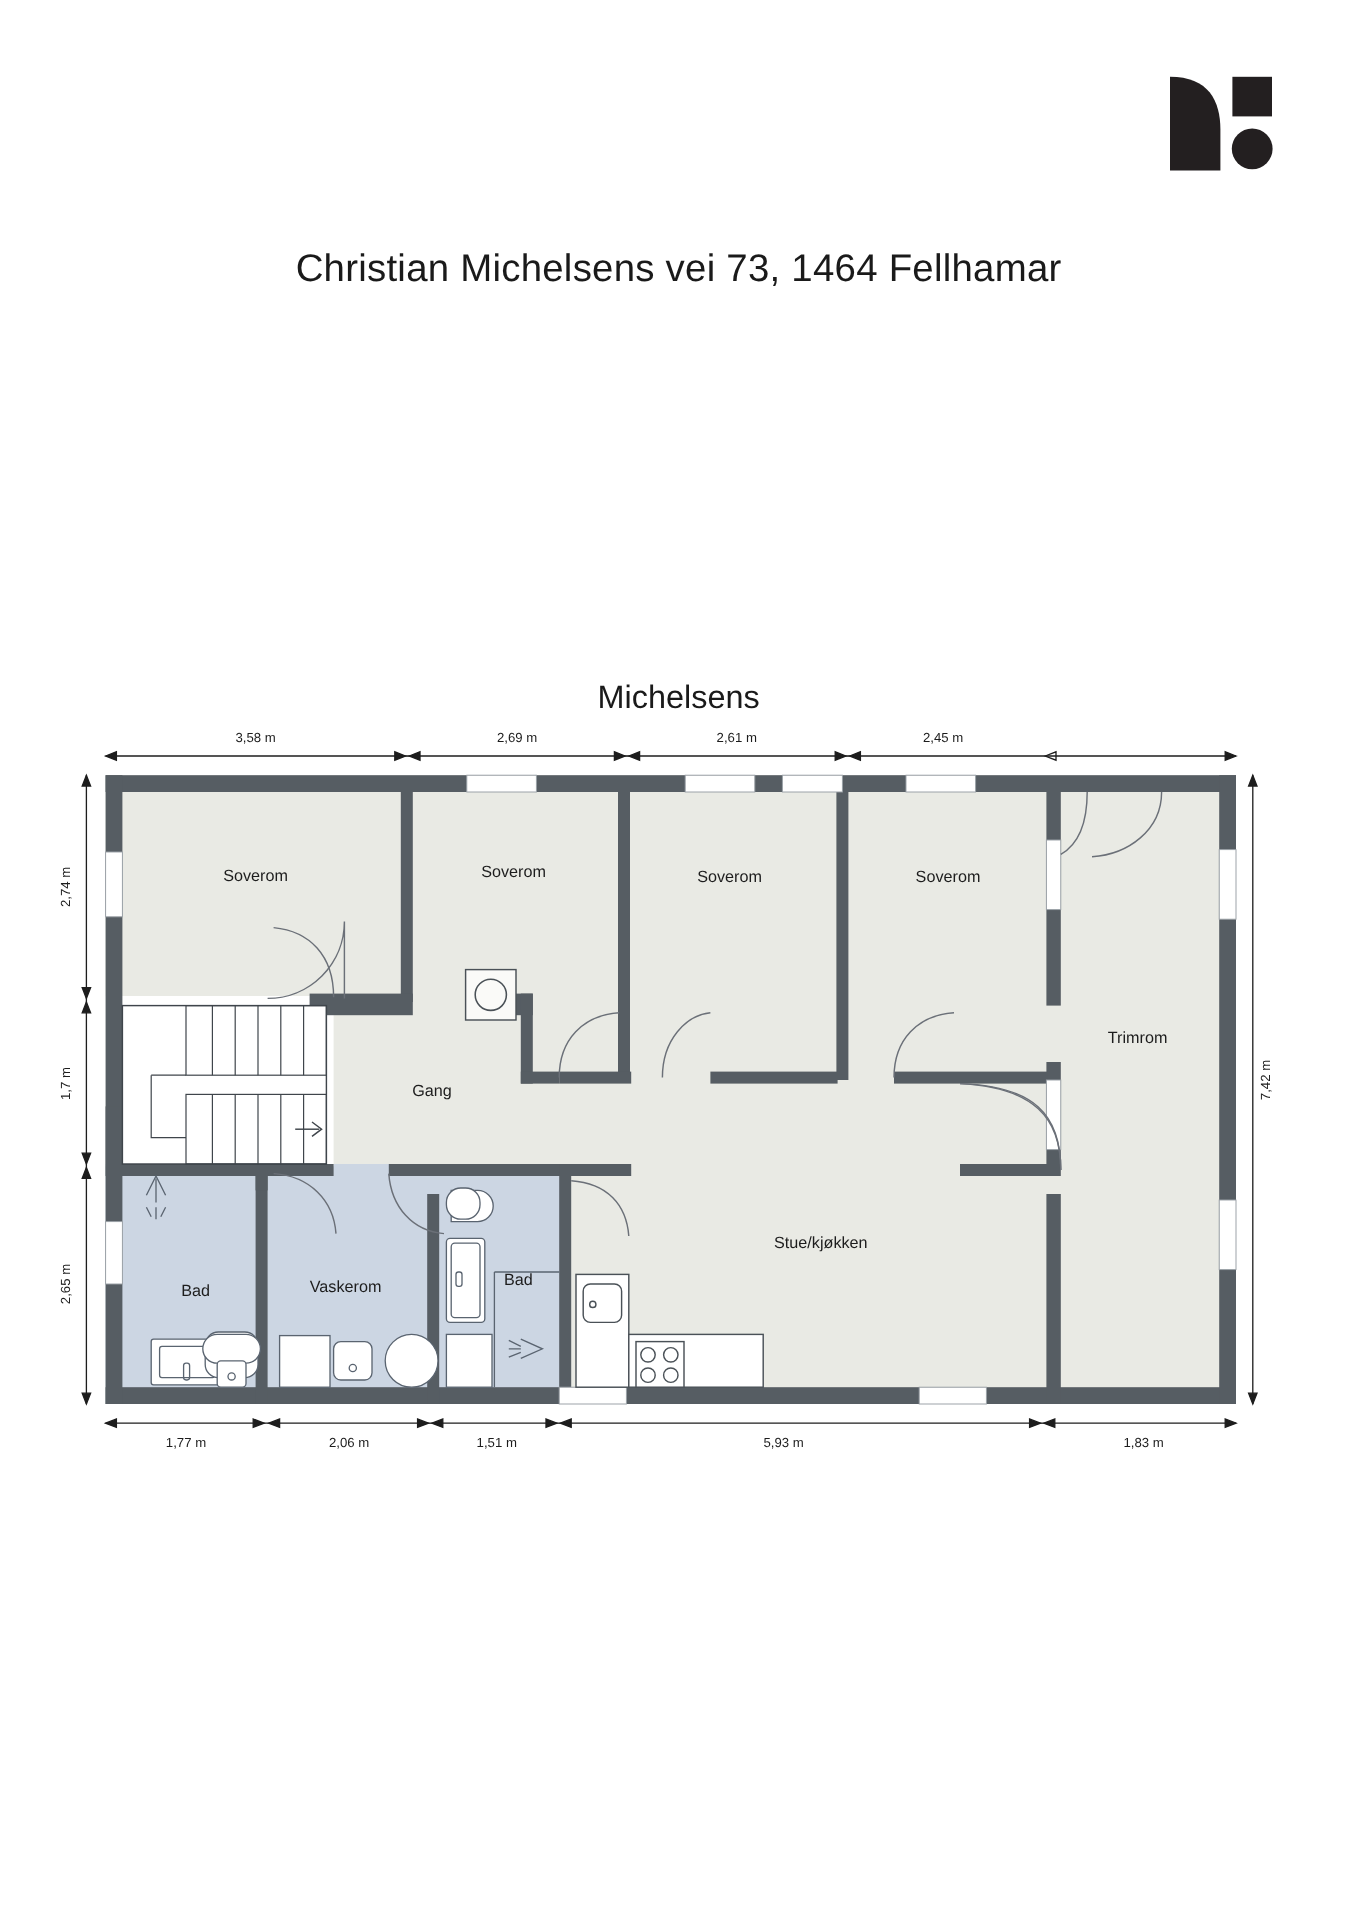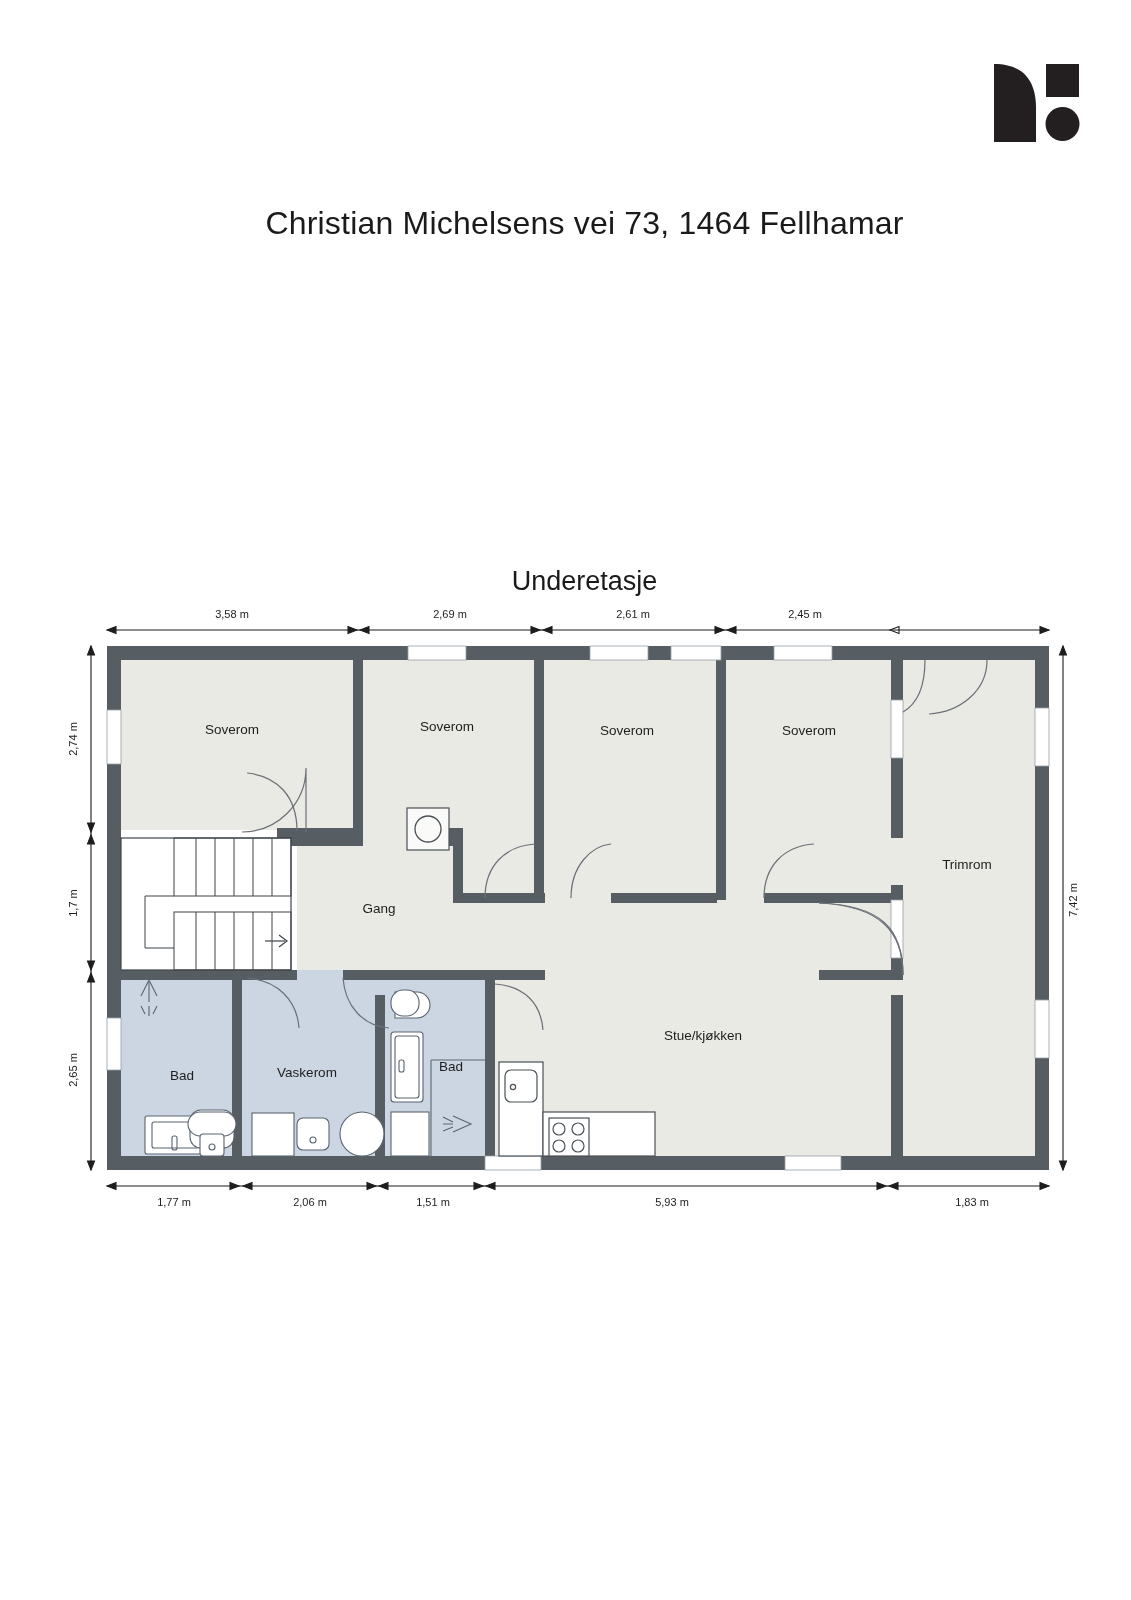--- a/index.html
+++ b/index.html
@@ -3,21 +3,21 @@
 <meta charset="utf-8">
 <style>
   html,body{margin:0;padding:0;}
   body{
     width:1131px;height:1600px;
     background:#ffffff;
     font-family:"Liberation Sans", sans-serif;
     position:relative;
     overflow:hidden;
   }
-  .page{position:absolute;inset:0;margin-left:19px;}
+  .page{position:absolute;inset:0;}
   #logo{position:absolute;left:955px;top:42px;width:110px;height:110px;}
   #title{
     position:absolute;left:0;top:205px;width:1131px;
     text-align:center;
     font-size:32px;color:#1a1a1a;letter-spacing:.2px;
     white-space:nowrap;
   }
   #floorlabel{
     position:absolute;left:0;top:566px;width:1131px;
     text-align:center;font-size:27px;color:#1a1a1a;
@@ -32,21 +32,21 @@
 
 <div class="page">
 
   <svg id="logo" viewBox="0 0 110 110">
     <path d="M20 22 C52 22 62 42 62 66 L62 100 L20 100 Z" fill="#231f20"></path>
     <rect x="72" y="22" width="33" height="33" fill="#231f20"></rect>
     <circle cx="88.5" cy="82" r="17" fill="#231f20"></circle>
   </svg>
 
   <div id="title">Christian Michelsens vei 73, 1464 Fellhamar</div>
-  <div id="floorlabel">Underetasje</div>
+  <div id="floorlabel">Michelsens</div>
 
   <svg id="plan" viewBox="0 0 1131 620">
 
     <g stroke="#1d1d1d" stroke-width="1.1" fill="#1d1d1d">
       <line x1="88" y1="30" x2="1030" y2="30"></line>
       <path d="M88 30 l9 -3.5 v7 Z"></path>
       <path d="M338 30 l-9 -3.5 v7 Z M341 30 l9 -3.5 v7 Z"></path>
       <path d="M521 30 l-9 -3.5 v7 Z M524 30 l9 -3.5 v7 Z"></path>
       <path d="M705 30 l-9 -3.5 v7 Z M708 30 l9 -3.5 v7 Z"></path>
       <path d="M871 30 l9 -3.5 v7 Z" fill="none"></path>

